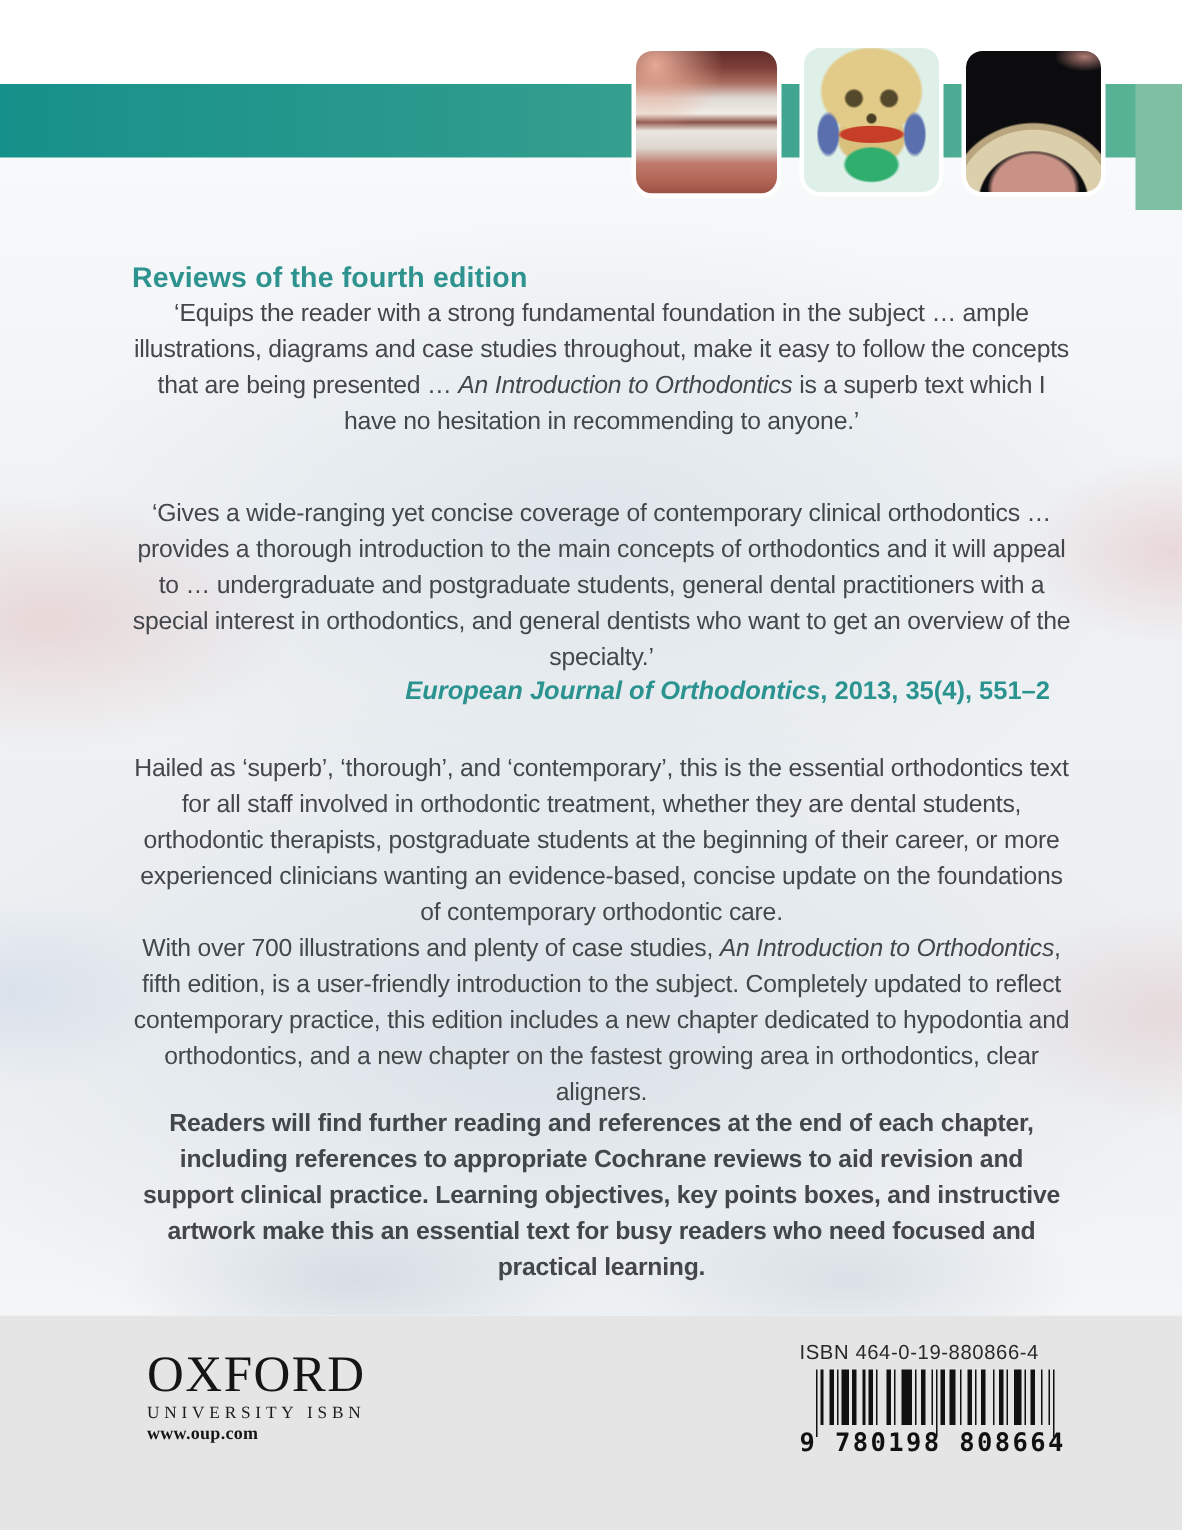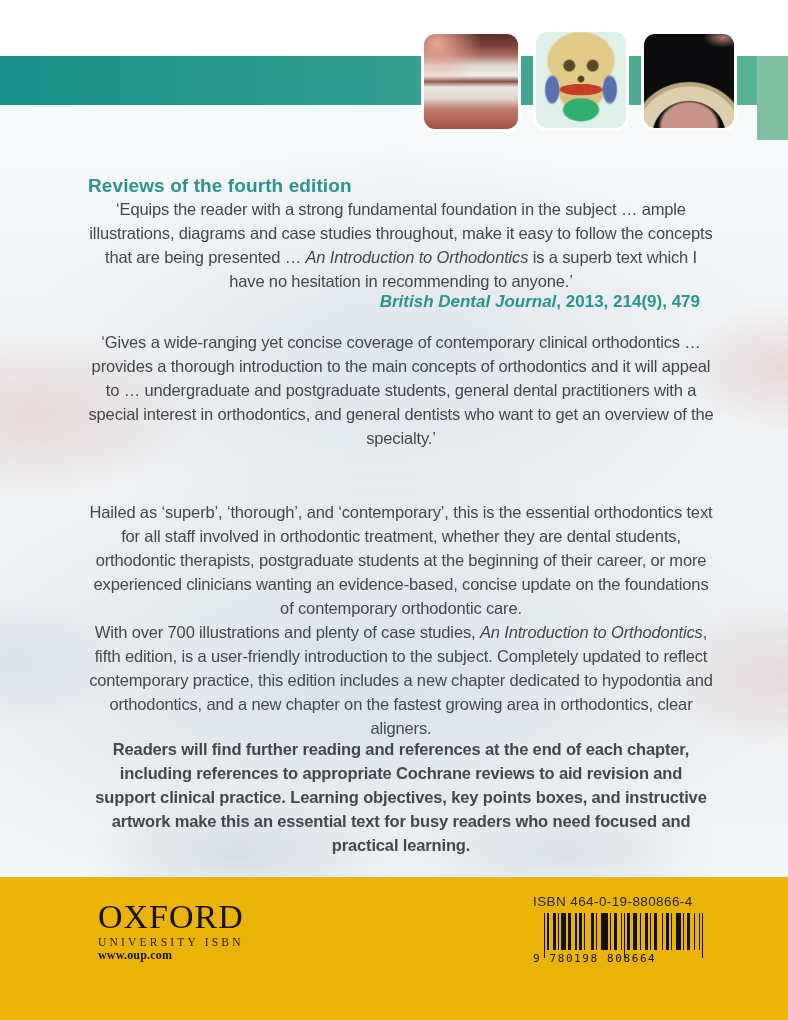--- a/index.html
+++ b/index.html
@@ -91,34 +91,34 @@
   
   .credit-strip {
     position:absolute; left:0; right:0; top:853px; height:24px;
     background:linear-gradient(180deg, rgba(255,255,255,0.55), rgba(255,255,255,0.8));
   }
   .credit-text {
     position:absolute; right:110px; top:0; height:24px; line-height:24px;
     font-size:10.5px; color:#60686e; letter-spacing:0.1px;
   }
   
-  .footer { position:absolute; left:0; right:0; top:877px; bottom:0; background:#eab308; }
+  .footer { position:absolute; left:0; right:0; top:877px; bottom:0; background:#e5e5e5; }
   .oxford { position:absolute; left:98px; top:24px; color:#151515;
             font-family:"Liberation Serif","DejaVu Serif",serif; }
   .oxford .name { font-size:34px; letter-spacing:1px; line-height:32px; }
   .oxford .sub  { font-size:11.5px; letter-spacing:3.2px; margin-top:3px; color:#1c1c1c; }
   .oxford .web  { font-size:12px; font-weight:700; letter-spacing:0.2px; }
   .isbn-block { position:absolute; left:533px; top:17px; width:176px; }
   .isbn-label { font-size:13.5px; color:#26282a; letter-spacing:0.4px; }
   .bars { position:relative; margin-top:4px; margin-left:11px; width:160px; height:48px; }
   .bars .bar { position:absolute; top:0; height:37px; background:#111; }
   .bars .bar.guard { height:45px; }
   .bc-digits {
     position:relative; margin-top:-9px; font-family:"DejaVu Sans Mono",monospace;
-    font-size:11px; color:#111; letter-spacing:1.6px; white-space:pre;
+    font-size:17px; color:#111; letter-spacing:1.6px; white-space:pre;font-weight:bold;
   }
 </style>
 </head>
 <body>
 
 <div id="page">
 
   <div class="watermark"></div>
 
   <div class="band"></div>
@@ -131,24 +131,24 @@
     <div class="ph"></div>
   </div>
   <div class="thumb" id="thumb3">
     <div class="ph"></div>
   </div>
 
   <div class="heading">Reviews of the fourth edition</div>
 
   <div class="para" id="quote1"><span>‘Equips the reader with a strong fundamental foundation in the subject … ample illustrations, diagrams and case studies throughout, make it easy to follow the concepts that are being presented … </span><span class="it">An Introduction to Orthodontics</span><span> is a superb text which I have no hesitation in recommending to anyone.’</span></div>
 
-  <div class="citation" id="cite1"><span class="jrnl">British Dental Journal</span><span>, 2013, 214(9), 479</span></div>
 
   <div class="para" id="quote2">‘Gives a wide-ranging yet concise coverage of contemporary clinical orthodontics … provides a thorough introduction to the main concepts of orthodontics and it will appeal to … undergraduate and postgraduate students, general dental practitioners with a special interest in orthodontics, and general dentists who want to get an overview of the specialty.’</div>
 
+  <div class="citation" id="cite2"><span class="jrnl">European Journal of Orthodontics</span><span>, 2013, 35(4), 551–2</span></div>
 
   <div class="para" id="desc1">Hailed as ‘superb’, ‘thorough’, and ‘contemporary’, this is the essential orthodontics text for all staff involved in orthodontic treatment, whether they are dental students, orthodontic therapists, postgraduate students at the beginning of their career, or more experienced clinicians wanting an evidence-based, concise update on the foundations of contemporary orthodontic care.</div>
 
   <div class="para" id="desc2"><span>With over 700 illustrations and plenty of case studies, </span><span class="it">An Introduction to Orthodontics</span><span>, fifth edition, is a user-friendly introduction to the subject. Completely updated to reflect contemporary practice, this edition includes a new chapter dedicated to hypodontia and orthodontics, and a new chapter on the fastest growing area in orthodontics, clear aligners.</span></div>
 
   <div class="para" id="desc3">Readers will find further reading and references at the end of each chapter, including references to appropriate Cochrane reviews to aid revision and support clinical practice. Learning objectives, key points boxes, and instructive artwork make this an essential text for busy readers who need focused and practical learning.</div>
 
 
   <div class="footer">
     <div class="oxford">

